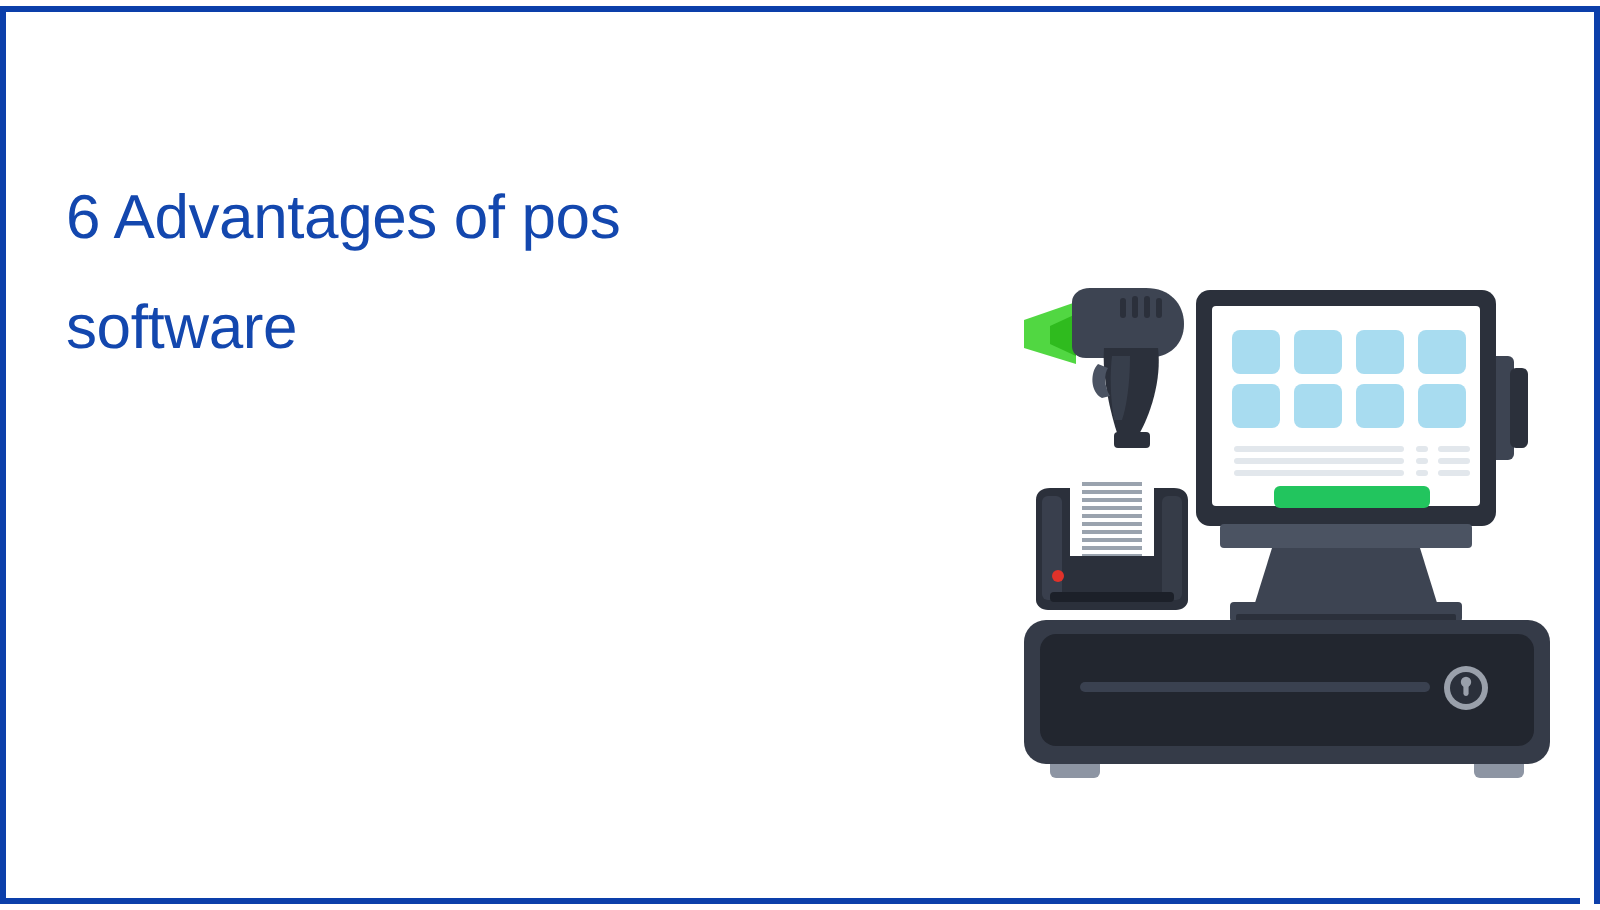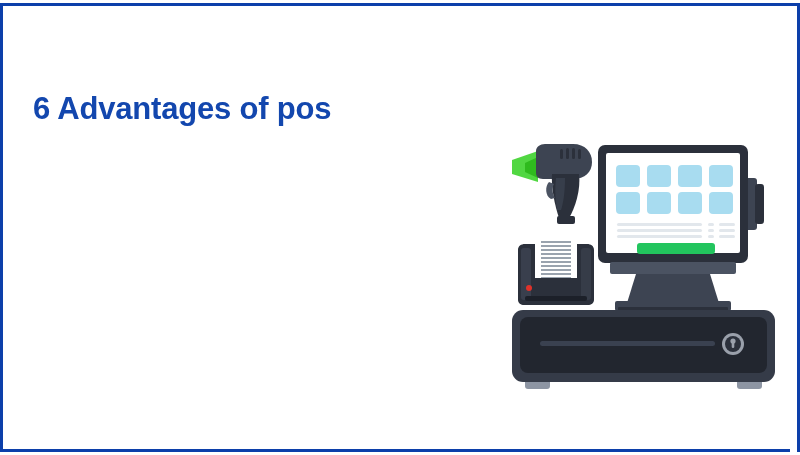--- a/index.html
+++ b/index.html
@@ -35,21 +35,21 @@
   .frame-bottom { left: 0;   bottom: 3px; width: 790px; height: 3px; }
 
   
   .heading {
     position: absolute;
     left: 33px;
     top: 60px;
     width: 430px;
     color: #1347ae;
     font-size: 31px;
-    font-weight: bold;
+    font-weight: normal;
     line-height: 55px;
     letter-spacing: -0.2px;
   }
   .heading .line { display: block; }
 
   
   .illustration {
     position: absolute;
     left: 505px;
     top: 138px;
@@ -63,20 +63,21 @@
 
 <div class="page">
 
   <div class="frame-top"></div>
   <div class="frame-left"></div>
   <div class="frame-right"></div>
   <div class="frame-bottom"></div>
 
   <h1 class="heading">
     <span class="line">6 Advantages of pos</span>
+    <span class="line">software</span>
   </h1>
 
   <div class="illustration">
     <svg width="285" height="262" viewBox="0 0 285 262" xmlns="http://www.w3.org/2000/svg">
 
       <g>
         <rect x="236" y="40" width="16" height="52" rx="3" fill="#3d4452"></rect>
         <rect x="250" y="46" width="9" height="40" rx="3" fill="#2b303b"></rect>
       </g>
 

